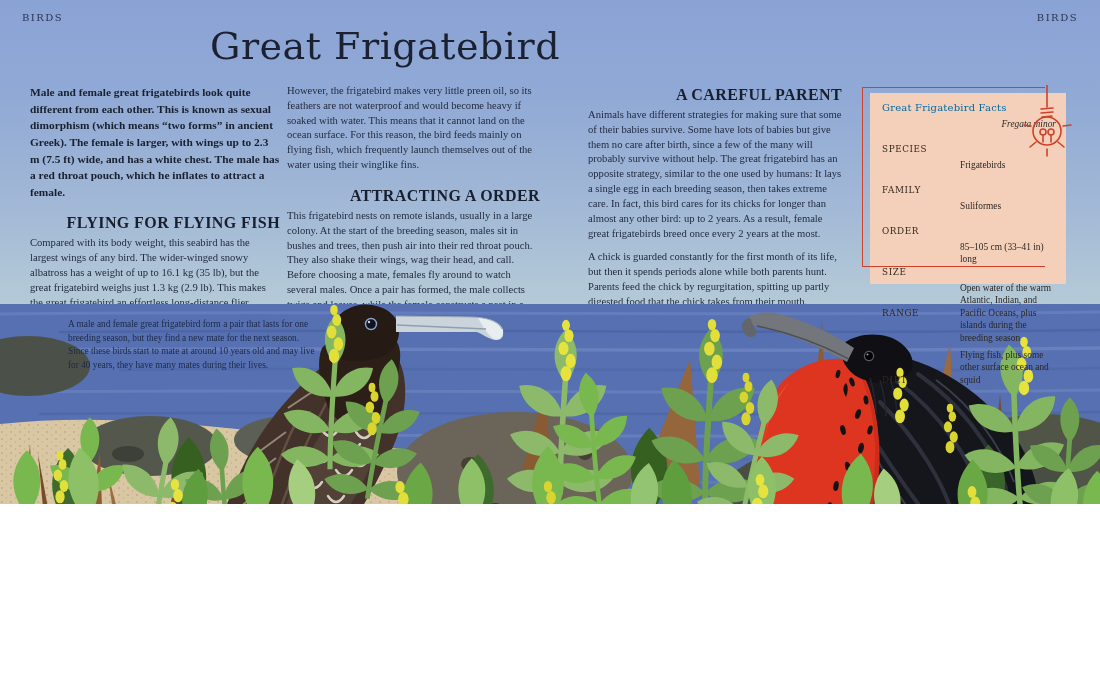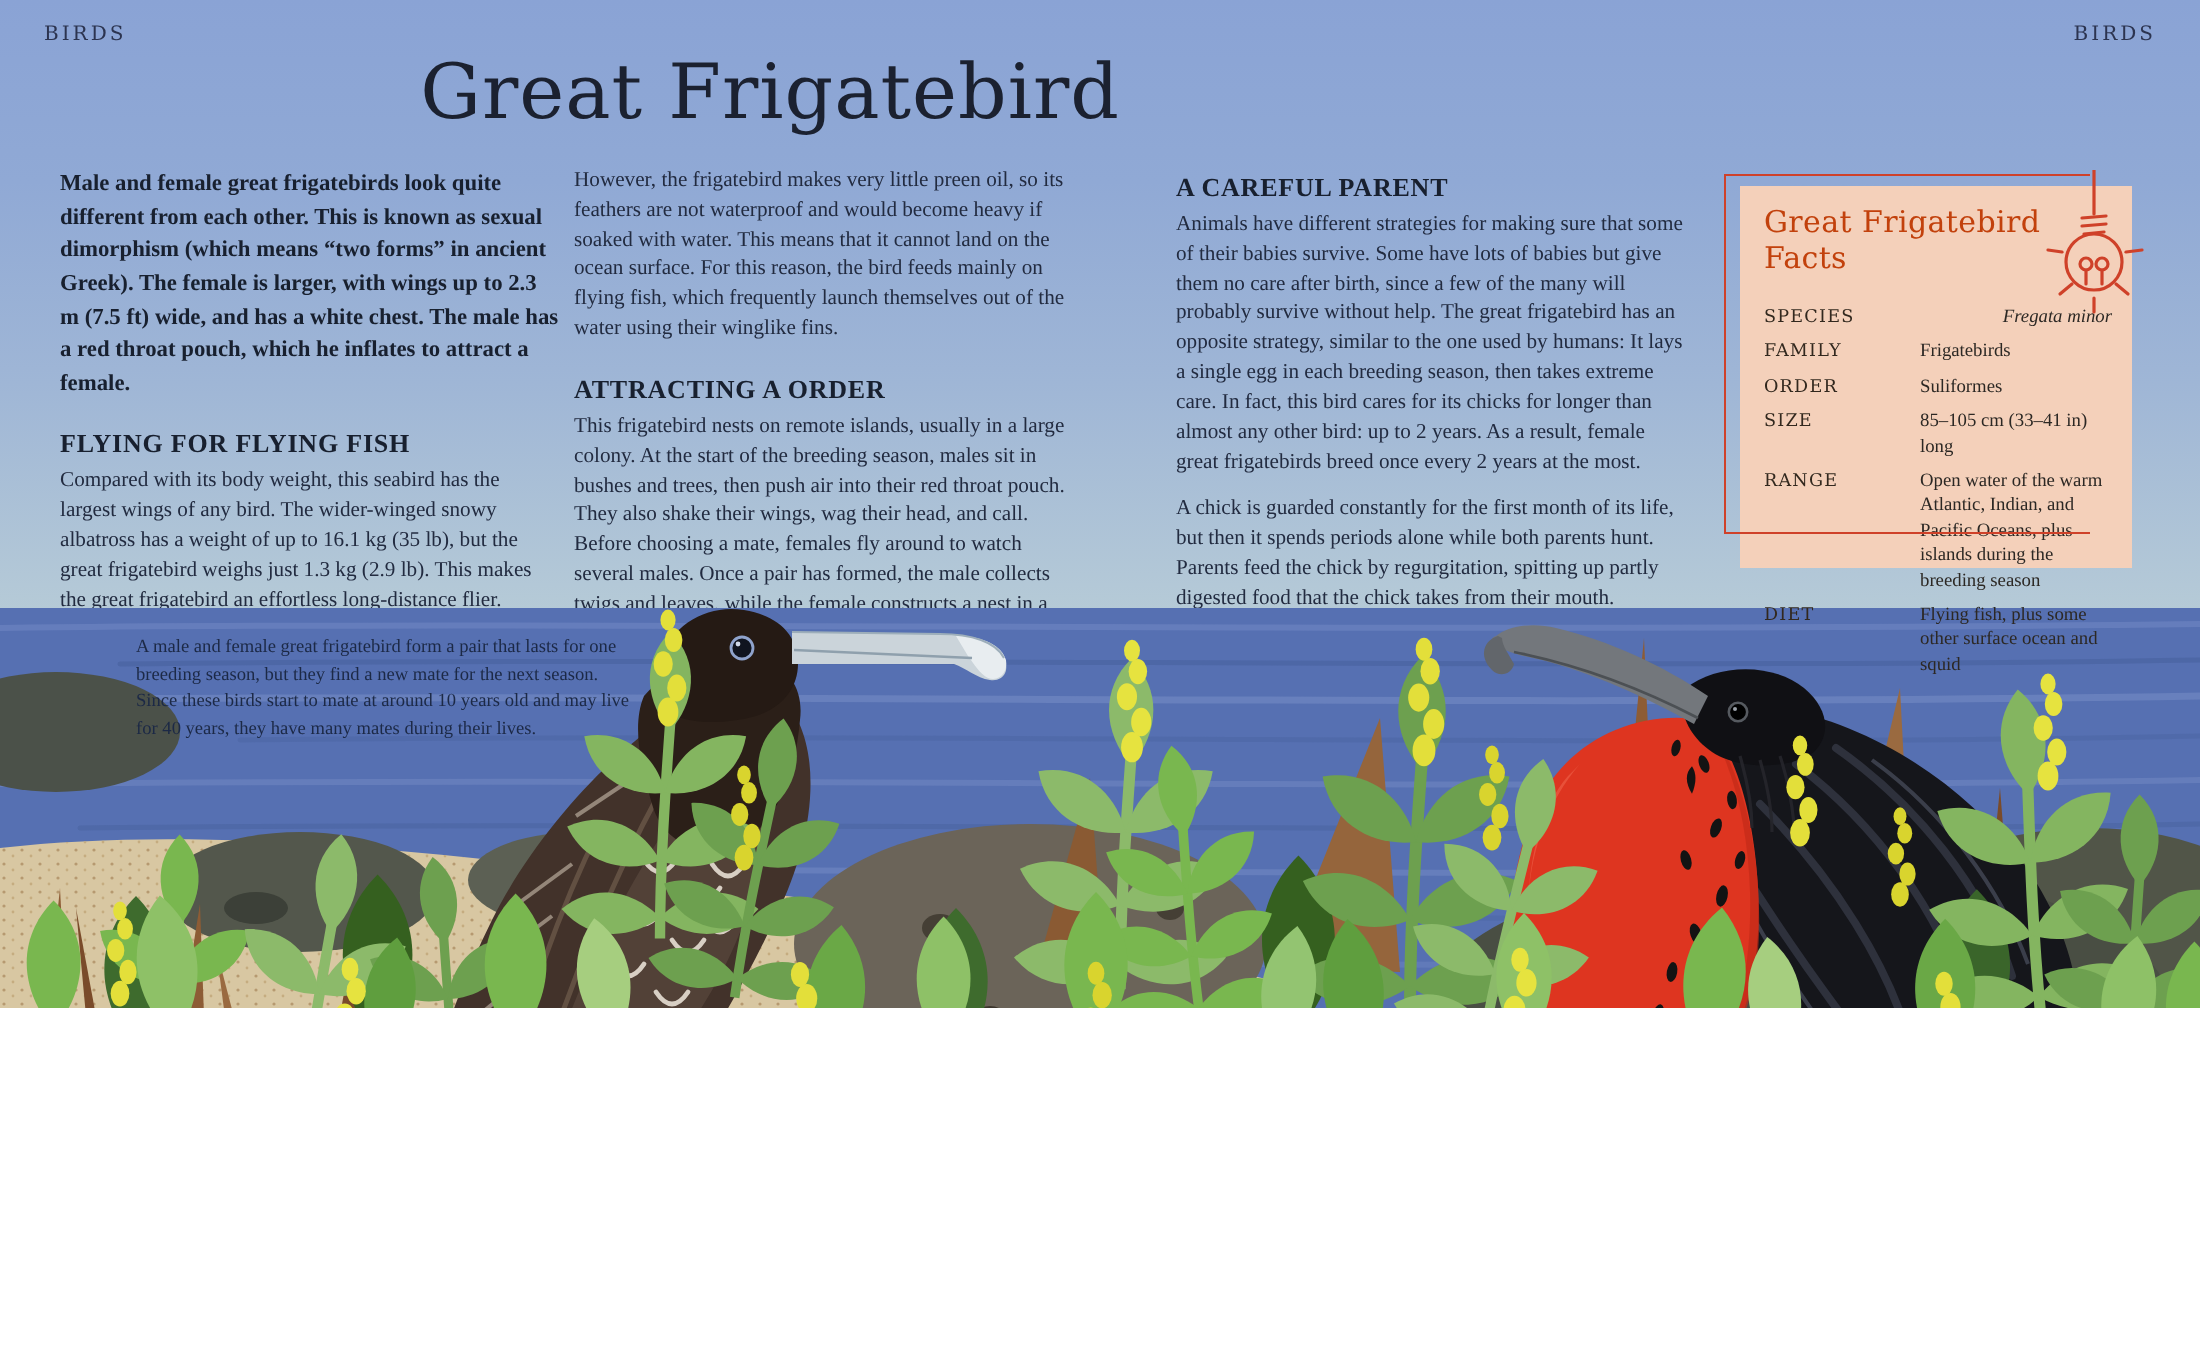--- a/index.html
+++ b/index.html
@@ -25,46 +25,46 @@
     color:#1b2130; letter-spacing:0.5px;
   }
 
   .col { position:absolute; top:84px; color:#222b40; }
   .col-1 { left:30px;  width:250px; }
   .col-2 { left:287px; width:253px; }
   .col-3 { left:588px; top:86px; width:254px; }
 
   .intro { font-weight:bold; font-size:11.4px; line-height:1.46; color:#18202f; }
   .col h3 {
-    font-size:13px; letter-spacing:0.4px; color:#18202f;
-    margin:14px 0 4px 0; font-weight:bold;
+    font-size:16px; letter-spacing:0.4px; color:#18202f;
+    margin:14px 0 4px 0; font-weight:bold;text-align:right;
   }
   .col-3 h3 { margin-top:0; }
   .col p.body { font-size:10.6px; line-height:1.40; }
   .col p.body + p.body { margin-top:9px; }
 
   
   .facts-accent-rect {
     position:absolute; left:862px; top:87px; width:183px; height:180px;
     border-left:1.6px solid #cf4129; border-top:1.6px solid #cf4129;
     border-bottom:1.6px solid #cf4129; z-index:3; pointer-events:none;
   }
   .facts-box {
     position:absolute; left:870px; top:93px; width:196px; height:191px;
     background:#f4d0ba; padding:9px 10px 8px 12px; z-index:2;
     color:#2e2620;
   }
   .facts-title {
-    font-family:"DejaVu Serif", serif; font-size:15px; font-weight:400;
-    color:#c2410c; margin-bottom:15px; letter-spacing:0.2px;
+    font-family:"DejaVu Serif", serif; font-size:10px; font-weight:400;
+    color:#0369a1; margin-bottom:5px; letter-spacing:0.2px;
   }
   .facts-grid { display:grid; grid-template-columns:76px 1fr; row-gap:5px; column-gap:2px; }
   .facts-label {
     font-family:"DejaVu Serif", serif; font-size:8.8px; letter-spacing:0.6px;
-    color:#32281e; padding-top:1px;
+    color:#32281e; padding-top:1px;margin-top:25px;
   }
   .facts-value { font-size:9.4px; line-height:1.32; color:#2c2824; }
   .facts-value.italic { font-style:italic;text-align:right; }
   .bulb { position:absolute; left:1016px; top:85px; width:62px; height:86px; z-index:4; }
 
   
   .scene { position:absolute; left:0; top:304px; width:1100px; height:380px; }
   .scene svg { display:block; }
   .caption {
     position:absolute; left:68px; top:318px; width:250px; z-index:5;

